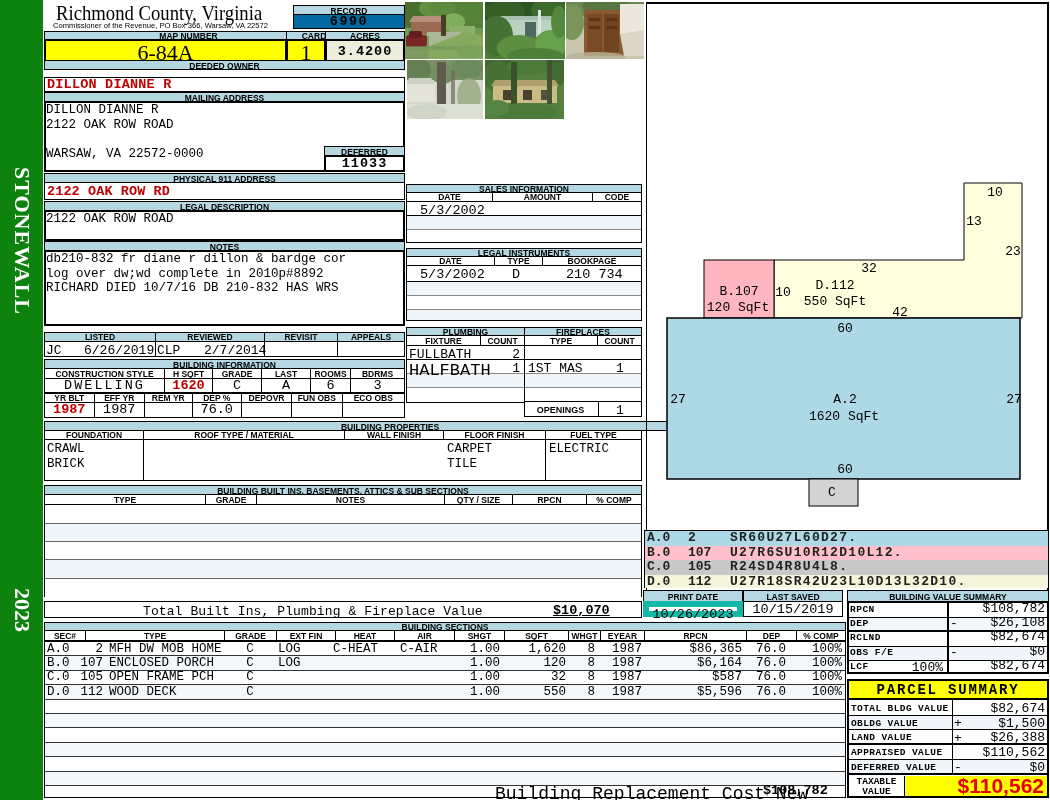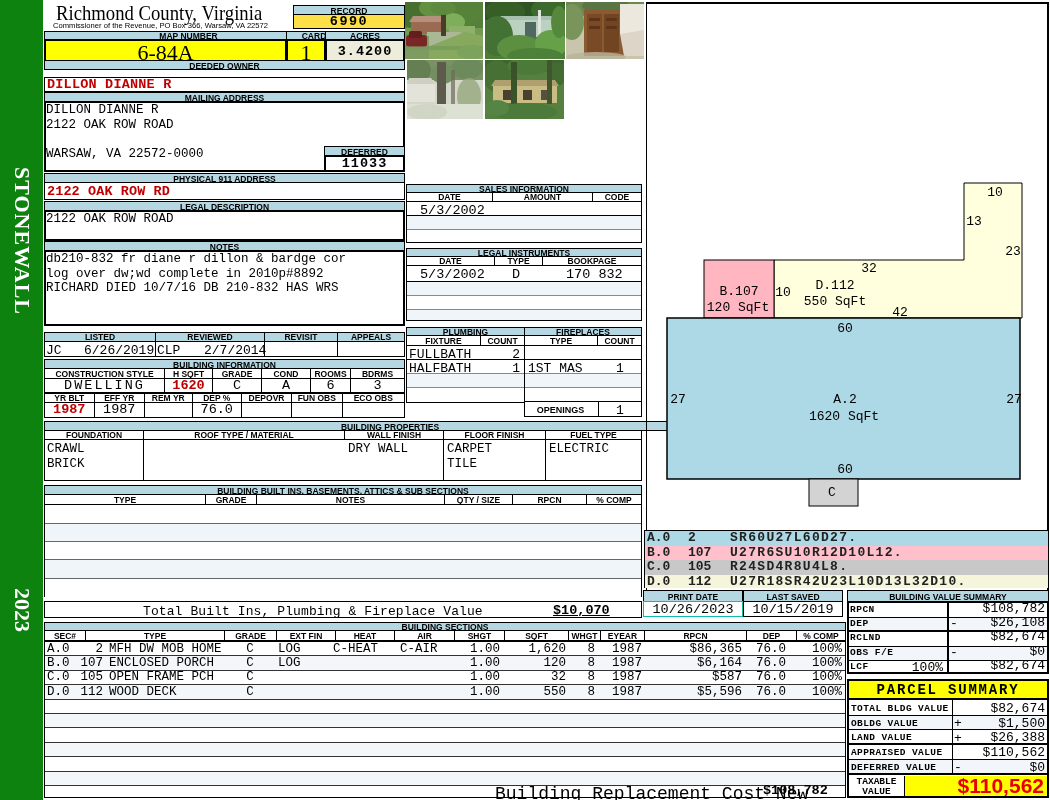--- a/index.html
+++ b/index.html
@@ -21,21 +21,21 @@
   color:#fff;font:bold 22px 'Liberation Serif',serif;text-align:center;letter-spacing:1px">STONEWALL</div>
 <div class="a" style="left:-10px;top:597px;width:64px;height:26px;transform:rotate(90deg);
   color:#fff;font:bold 22px 'Liberation Serif',serif;text-align:center">2023</div>
 
 <div class="a" style="left:56px;top:1px;height:21px;transform:scaleX(0.89);transform-origin:0 0;
   font:21px 'Liberation Serif',serif;white-space:nowrap">Richmond County, Virginia</div>
 <div class="a" style="left:53px;top:21px;height:9px;transform:scaleX(0.95);transform-origin:0 0;
   font:8px 'Liberation Sans',sans-serif;white-space:nowrap">Commissioner of the Revenue, PO Box 366, Warsaw, VA 22572</div>
 
 <div class="bar" style="left:293px;top:5px;width:112px;height:10px;line-height:10px">RECORD</div>
-<div class="a m" style="left:293px;top:14px;width:112px;height:15px;background:#fde047;
+<div class="a m" style="left:293px;top:14px;width:112px;height:15px;background:#0369a1;
   border:1px solid #000;text-align:center;font-weight:bold;font-size:13.5px;line-height:14px;letter-spacing:1.5px">6990</div>
 
 <div class="bar" style="left:44px;top:31px;width:289px;height:9px;line-height:8px">MAP NUMBER</div>
 <div class="bar" style="left:286px;top:31px;width:56px;height:9px;line-height:8px">CARD</div>
 <div class="bar" style="left:325px;top:31px;width:80px;height:9px;line-height:8px">ACRES</div>
 <div class="a" style="left:44px;top:39px;width:243px;height:26px;background:#ffff00;border:2px solid #000;
   text-align:center;font:22px 'Liberation Serif',serif;line-height:24px">6-84A</div>
 <div class="a" style="left:286px;top:39px;width:40px;height:26px;background:#ffff00;border:2px solid #000;
   text-align:center;font:22px 'Liberation Serif',serif;line-height:24px">1</div>
 <div class="a m" style="left:325px;top:39px;width:80px;height:26px;background:#ededdb;border:2px solid #000;
@@ -83,21 +83,21 @@
 <div class="a m" style="left:46px;top:343px;font-size:13px">JC</div>
 <div class="a m" style="left:84px;top:343px;font-size:13px">6/26/2019</div>
 <div class="a m" style="left:157px;top:343px;font-size:13px">CLP</div>
 <div class="a m" style="left:204px;top:343px;font-size:13px">2/7/2014</div>
 
 <div class="bar" style="left:44px;top:359px;width:361px;height:10px;line-height:10px">BUILDING INFORMATION</div>
 <div class="bar" style="left:44px;top:368px;width:361px;height:11px;background:#fff">
   <div class="cell" style="left:0;width:120px;line-height:10px">CONSTRUCTION STYLE</div>
   <div class="cell" style="left:120px;width:48px;line-height:10px">H SQFT</div>
   <div class="cell" style="left:168px;width:49px;line-height:10px">GRADE</div>
-  <div class="cell" style="left:217px;width:49px;line-height:10px">COND</div>
+  <div class="cell" style="left:217px;width:49px;line-height:10px">LAST</div>
   <div class="cell" style="left:266px;width:40px;line-height:10px">ROOMS</div>
   <div class="a" style="left:306px;right:0;line-height:10px">BDRMS</div>
 </div>
 <div class="a m" style="left:44px;top:378px;width:361px;height:15px;border:1px solid #000;font-size:13.5px">
   <div class="cell" style="left:0;width:120px;text-align:center;line-height:14px;letter-spacing:2px">DWELLING</div>
   <div class="cell" style="left:120px;width:48px;text-align:center;line-height:14px;font-weight:bold;color:#c00000">1620</div>
   <div class="cell" style="left:168px;width:49px;text-align:center;line-height:14px">C</div>
   <div class="cell" style="left:217px;width:49px;text-align:center;line-height:14px">A</div>
   <div class="cell" style="left:266px;width:40px;text-align:center;line-height:14px">6</div>
   <div class="a" style="left:306px;right:0;text-align:center;line-height:14px">3</div>
@@ -124,21 +124,20 @@
 <div class="bar" style="left:44px;top:421px;width:692px;height:10px;line-height:10px">BUILDING PROPERTIES</div>
 <div class="bar" style="left:44px;top:430px;width:598px;height:10px;background:#fff">
   <div class="cell" style="left:0;width:99px;line-height:9px">FOUNDATION</div>
   <div class="cell" style="left:99px;width:201px;line-height:9px">ROOF TYPE / MATERIAL</div>
   <div class="cell" style="left:300px;width:99px;line-height:9px">WALL FINISH</div>
   <div class="cell" style="left:399px;width:102px;line-height:9px">FLOOR FINISH</div>
   <div class="a" style="left:501px;right:0;line-height:9px">FUEL TYPE</div>
 </div>
 <div class="a m" style="left:44px;top:439px;width:598px;height:42px;border:1px solid #000;font-size:12.5px">
   <div class="cell" style="left:0;width:99px;padding:2px 0 0 2px;line-height:14.5px">CRAWL<br>BRICK</div>
-  <div class="cell" style="left:300px;width:99px;padding:2px 0 0 3px;line-height:14.5px">DRY WALL</div>
   <div class="cell" style="left:399px;width:102px;padding:2px 0 0 3px;line-height:14.5px">CARPET<br>TILE</div>
   <div class="a" style="left:501px;right:0;padding:2px 0 0 3px;line-height:14.5px">ELECTRIC</div>
 </div>
 
 <div class="bar" style="left:44px;top:485px;width:598px;height:10px;line-height:10px">BUILDING BUILT INS, BASEMENTS, ATTICS &amp; SUB SECTIONS</div>
 <div class="bar" style="left:44px;top:494px;width:598px;height:11px;background:#fff">
   <div class="cell" style="left:0;width:161px;line-height:10px">TYPE</div>
   <div class="cell" style="left:161px;width:51px;line-height:10px">GRADE</div>
   <div class="cell" style="left:212px;width:188px;line-height:10px">NOTES</div>
   <div class="cell" style="left:400px;width:68px;line-height:10px">QTY / SIZE</div>
@@ -177,21 +176,21 @@
   <div class="a" style="left:136px;right:0;line-height:9px">BOOKPAGE</div>
 </div>
 <div class="a" style="left:406px;top:265px;width:236px;height:56px;border:1px solid #000">
   <div class="a" style="left:0;right:0;top:0;height:16px;background:#fff;border-bottom:1px solid #000"></div>
   <div class="a" style="left:0;right:0;top:16px;height:14px;background:#f0f5f9;border-bottom:1px solid #888"></div>
   <div class="a" style="left:0;right:0;top:30px;height:14px;background:#fff;border-bottom:1px solid #888"></div>
   <div class="a" style="left:0;right:0;top:44px;height:10px;background:#f0f5f9"></div>
 </div>
 <div class="a m" style="left:420px;top:267px;font-size:13.5px">5/3/2002</div>
 <div class="a m" style="left:512px;top:267px;font-size:13.5px">D</div>
-<div class="a m" style="left:566px;top:267px;font-size:13.5px">170 832</div>
+<div class="a m" style="left:566px;top:267px;font-size:13.5px">210 734</div>
 
 <div class="bar" style="left:406px;top:327px;width:119px;height:9px;line-height:8px">PLUMBING</div>
 <div class="bar" style="left:524px;top:327px;width:118px;height:9px;line-height:8px">FIREPLACES</div>
 <div class="bar" style="left:406px;top:335px;width:236px;height:11px;background:#fff">
   <div class="cell" style="left:0;width:74px;line-height:10px">FIXTURE</div>
   <div class="cell" style="left:74px;width:44px;line-height:10px">COUNT</div>
   <div class="cell" style="left:118px;width:73px;line-height:10px">TYPE</div>
   <div class="a" style="left:191px;right:0;line-height:10px">COUNT</div>
 </div>
 <div class="a" style="left:406px;top:345px;width:119px;height:58px;border:1px solid #000;border-top:none">
@@ -201,21 +200,21 @@
 </div>
 <div class="a" style="left:524px;top:345px;width:118px;height:72px;border:1px solid #000;border-top:none">
   <div class="a" style="left:0;right:0;top:0;height:14.5px;border-bottom:1px solid #000"></div>
   <div class="a" style="left:0;right:0;top:14.5px;height:14px;border-bottom:1px solid #888"></div>
   <div class="a" style="left:0;right:0;top:28.5px;height:14.5px;background:#f0f5f9;border-bottom:1px solid #888"></div>
   <div class="a" style="left:0;right:0;top:43px;height:14px;border-bottom:1px solid #000"></div>
   <div class="a" style="left:73px;top:57px;bottom:0;border-left:1px solid #000"></div>
 </div>
 <div class="a m" style="left:409px;top:347px;font-size:13px">FULLBATH</div>
 <div class="a m" style="left:480px;top:347px;width:40px;text-align:right;font-size:13px">2</div>
-<div class="a m" style="left:409px;top:361px;font-size:13px">HALFBATH</div>
+<div class="a m" style="left:409px;top:361px;font-size:17px">HALFBATH</div>
 <div class="a m" style="left:480px;top:361px;width:40px;text-align:right;font-size:13px">1</div>
 <div class="a m" style="left:528px;top:361px;font-size:13px">1ST MAS</div>
 <div class="a m" style="left:598px;top:361px;width:44px;text-align:center;font-size:13px">1</div>
 <div class="a" style="left:524px;top:403px;width:73px;height:14px;font:bold 9px 'Liberation Sans',sans-serif;text-align:center;line-height:14px">OPENINGS</div>
 <div class="a m" style="left:598px;top:403px;width:44px;text-align:center;font-size:13px">1</div>
 
 <svg class="a" style="left:405px;top:2px" width="78" height="57" viewBox="0 0 78 57">
  <rect width="78" height="57" fill="#6f9c50"></rect>
  <rect y="0" width="78" height="26" fill="#567f3e"></rect>
  <ellipse cx="8" cy="12" rx="14" ry="14" fill="#47702f"></ellipse>
@@ -344,21 +343,21 @@
     </div>
 <div class="a m" style="left:0;right:0;top:43.5px;height:13.0px;background:#f5f5dc;font-weight:bold;font-size:13px;line-height:14px;color:#222">
       <span class="a" style="left:2px">D.0</span>
       <span class="a" style="left:43px">112</span>
       <span class="a" style="left:85px;letter-spacing:1.3px">U27R18SR42U23L10D13L32D10.</span>
     </div>
 </div>
 
 <div class="bar" style="left:643px;top:590px;width:100px;height:12px;line-height:12px">PRINT DATE</div>
 <div class="bar" style="left:743px;top:590px;width:100px;height:12px;line-height:12px">LAST SAVED</div>
-<div class="a m" style="left:643px;top:601px;width:100px;height:16px;border:1px solid #14b8a6;text-align:center;font-size:13.5px;line-height:15px">10/26/2023</div>
+<div class="a m" style="left:643px;top:601px;width:100px;height:16px;border:6px solid #14b8a6;text-align:center;font-size:13.5px;line-height:15px">10/26/2023</div>
 <div class="a m" style="left:743px;top:601px;width:100px;height:16px;border:1px solid #000;text-align:center;font-size:13.5px;line-height:15px">10/15/2019</div>
 
 <div class="bar" style="left:847px;top:590px;width:202px;height:12px;line-height:12px">BUILDING VALUE SUMMARY</div>
 <div class="a" style="left:847px;top:601px;width:202px;height:73px;border:2px solid #000;font-size:0">
   <div class="a" style="left:0;right:0;top:14px;height:14.4px;background:#f2f5f9"></div>
   <div class="a" style="left:0;right:0;top:42.6px;height:14.2px;background:#f2f5f9"></div>
   <div class="a" style="left:98px;top:0;bottom:0;border-left:2px solid #000"></div>
   <div class="a" style="left:0;right:0;top:14px;border-top:1px solid #000"></div>
   <div class="a" style="left:0;right:0;top:27.4px;border-top:2px solid #000"></div>
   <div class="a" style="left:0;right:0;top:42.6px;border-top:1px solid #000"></div>

